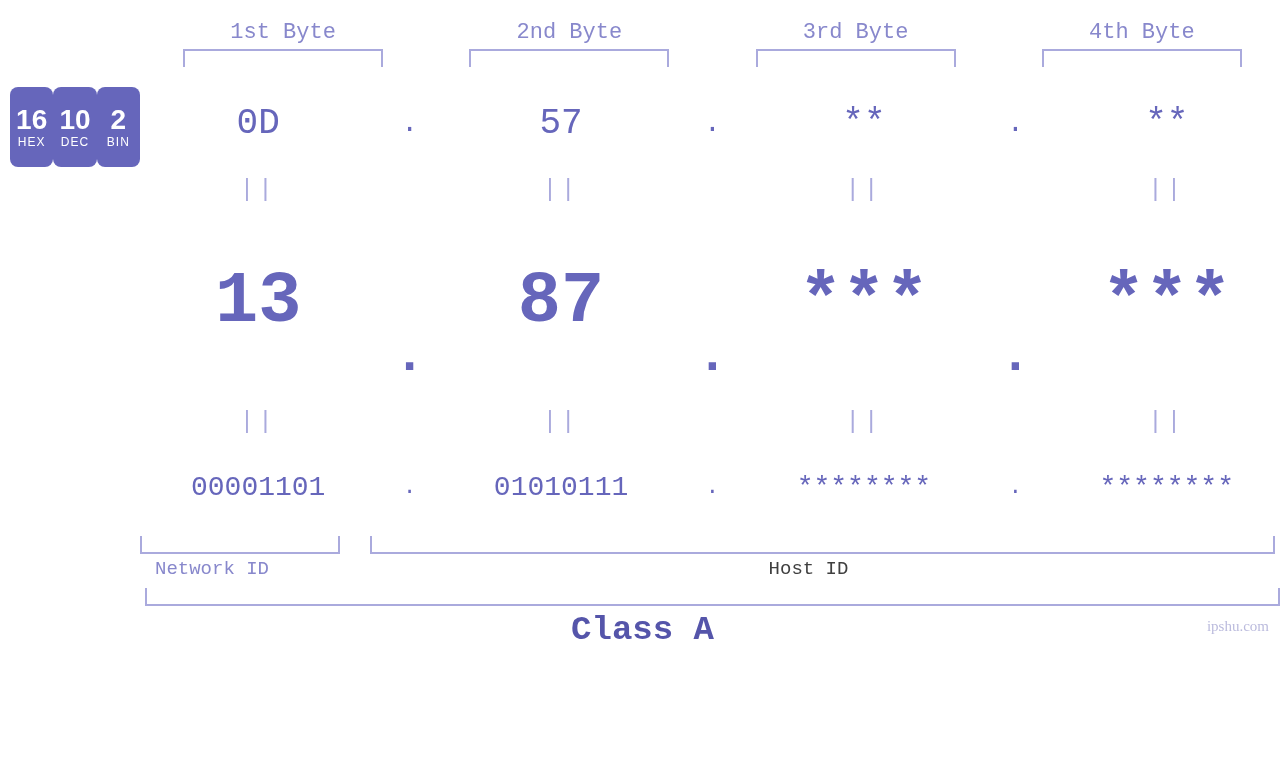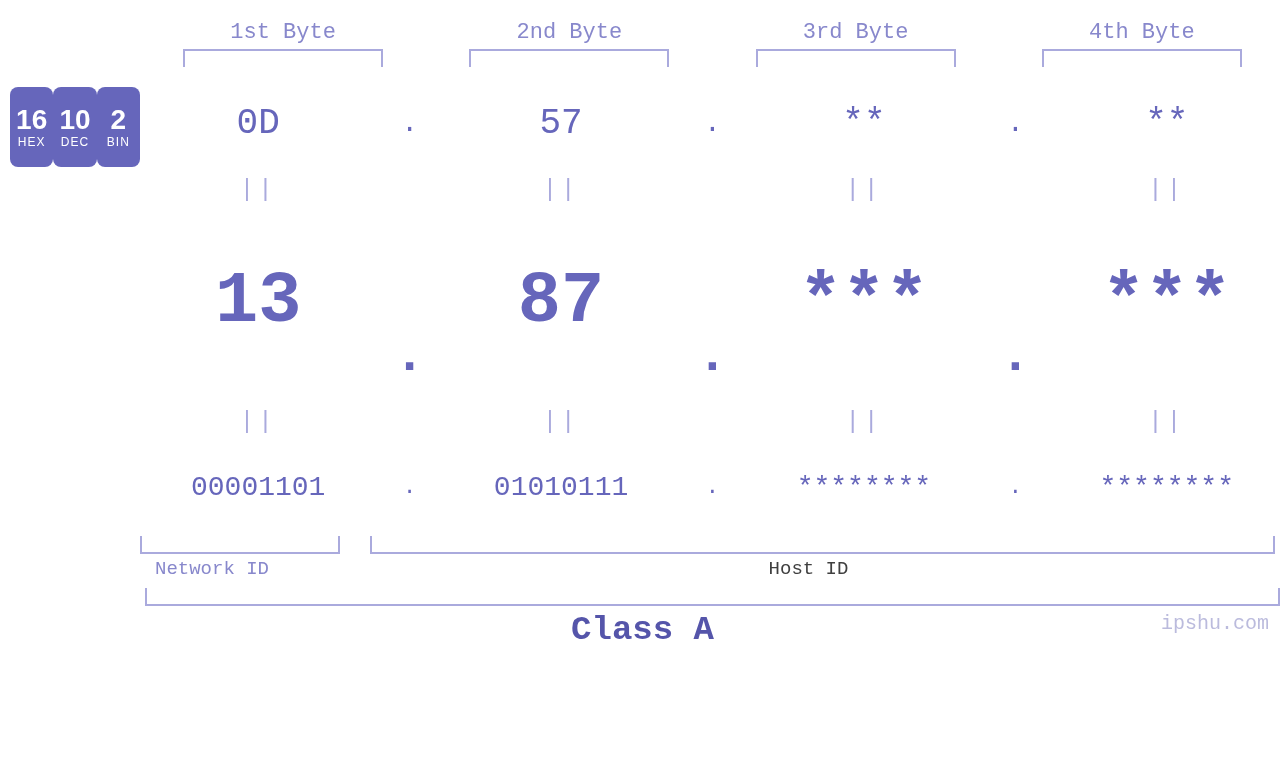--- a/index.html
+++ b/index.html
@@ -182,22 +182,22 @@
       color: #aaaadd;
       font-size: 24px;
       letter-spacing: 4px;
     }
 
     .watermark {
       position: absolute;
       bottom: 14px;
       right: 16px;
       color: #bbbbdd;
-      font-size: 20px;
-      font-family: Liberation Mono, monospace;
+      font-size: 15px;
+      font-family: Liberation Serif, serif;
     }
 
     .dot-spacer {
       width: 30px;
       text-align: center;
     }
 
   </style>
 </head>
 <body>

